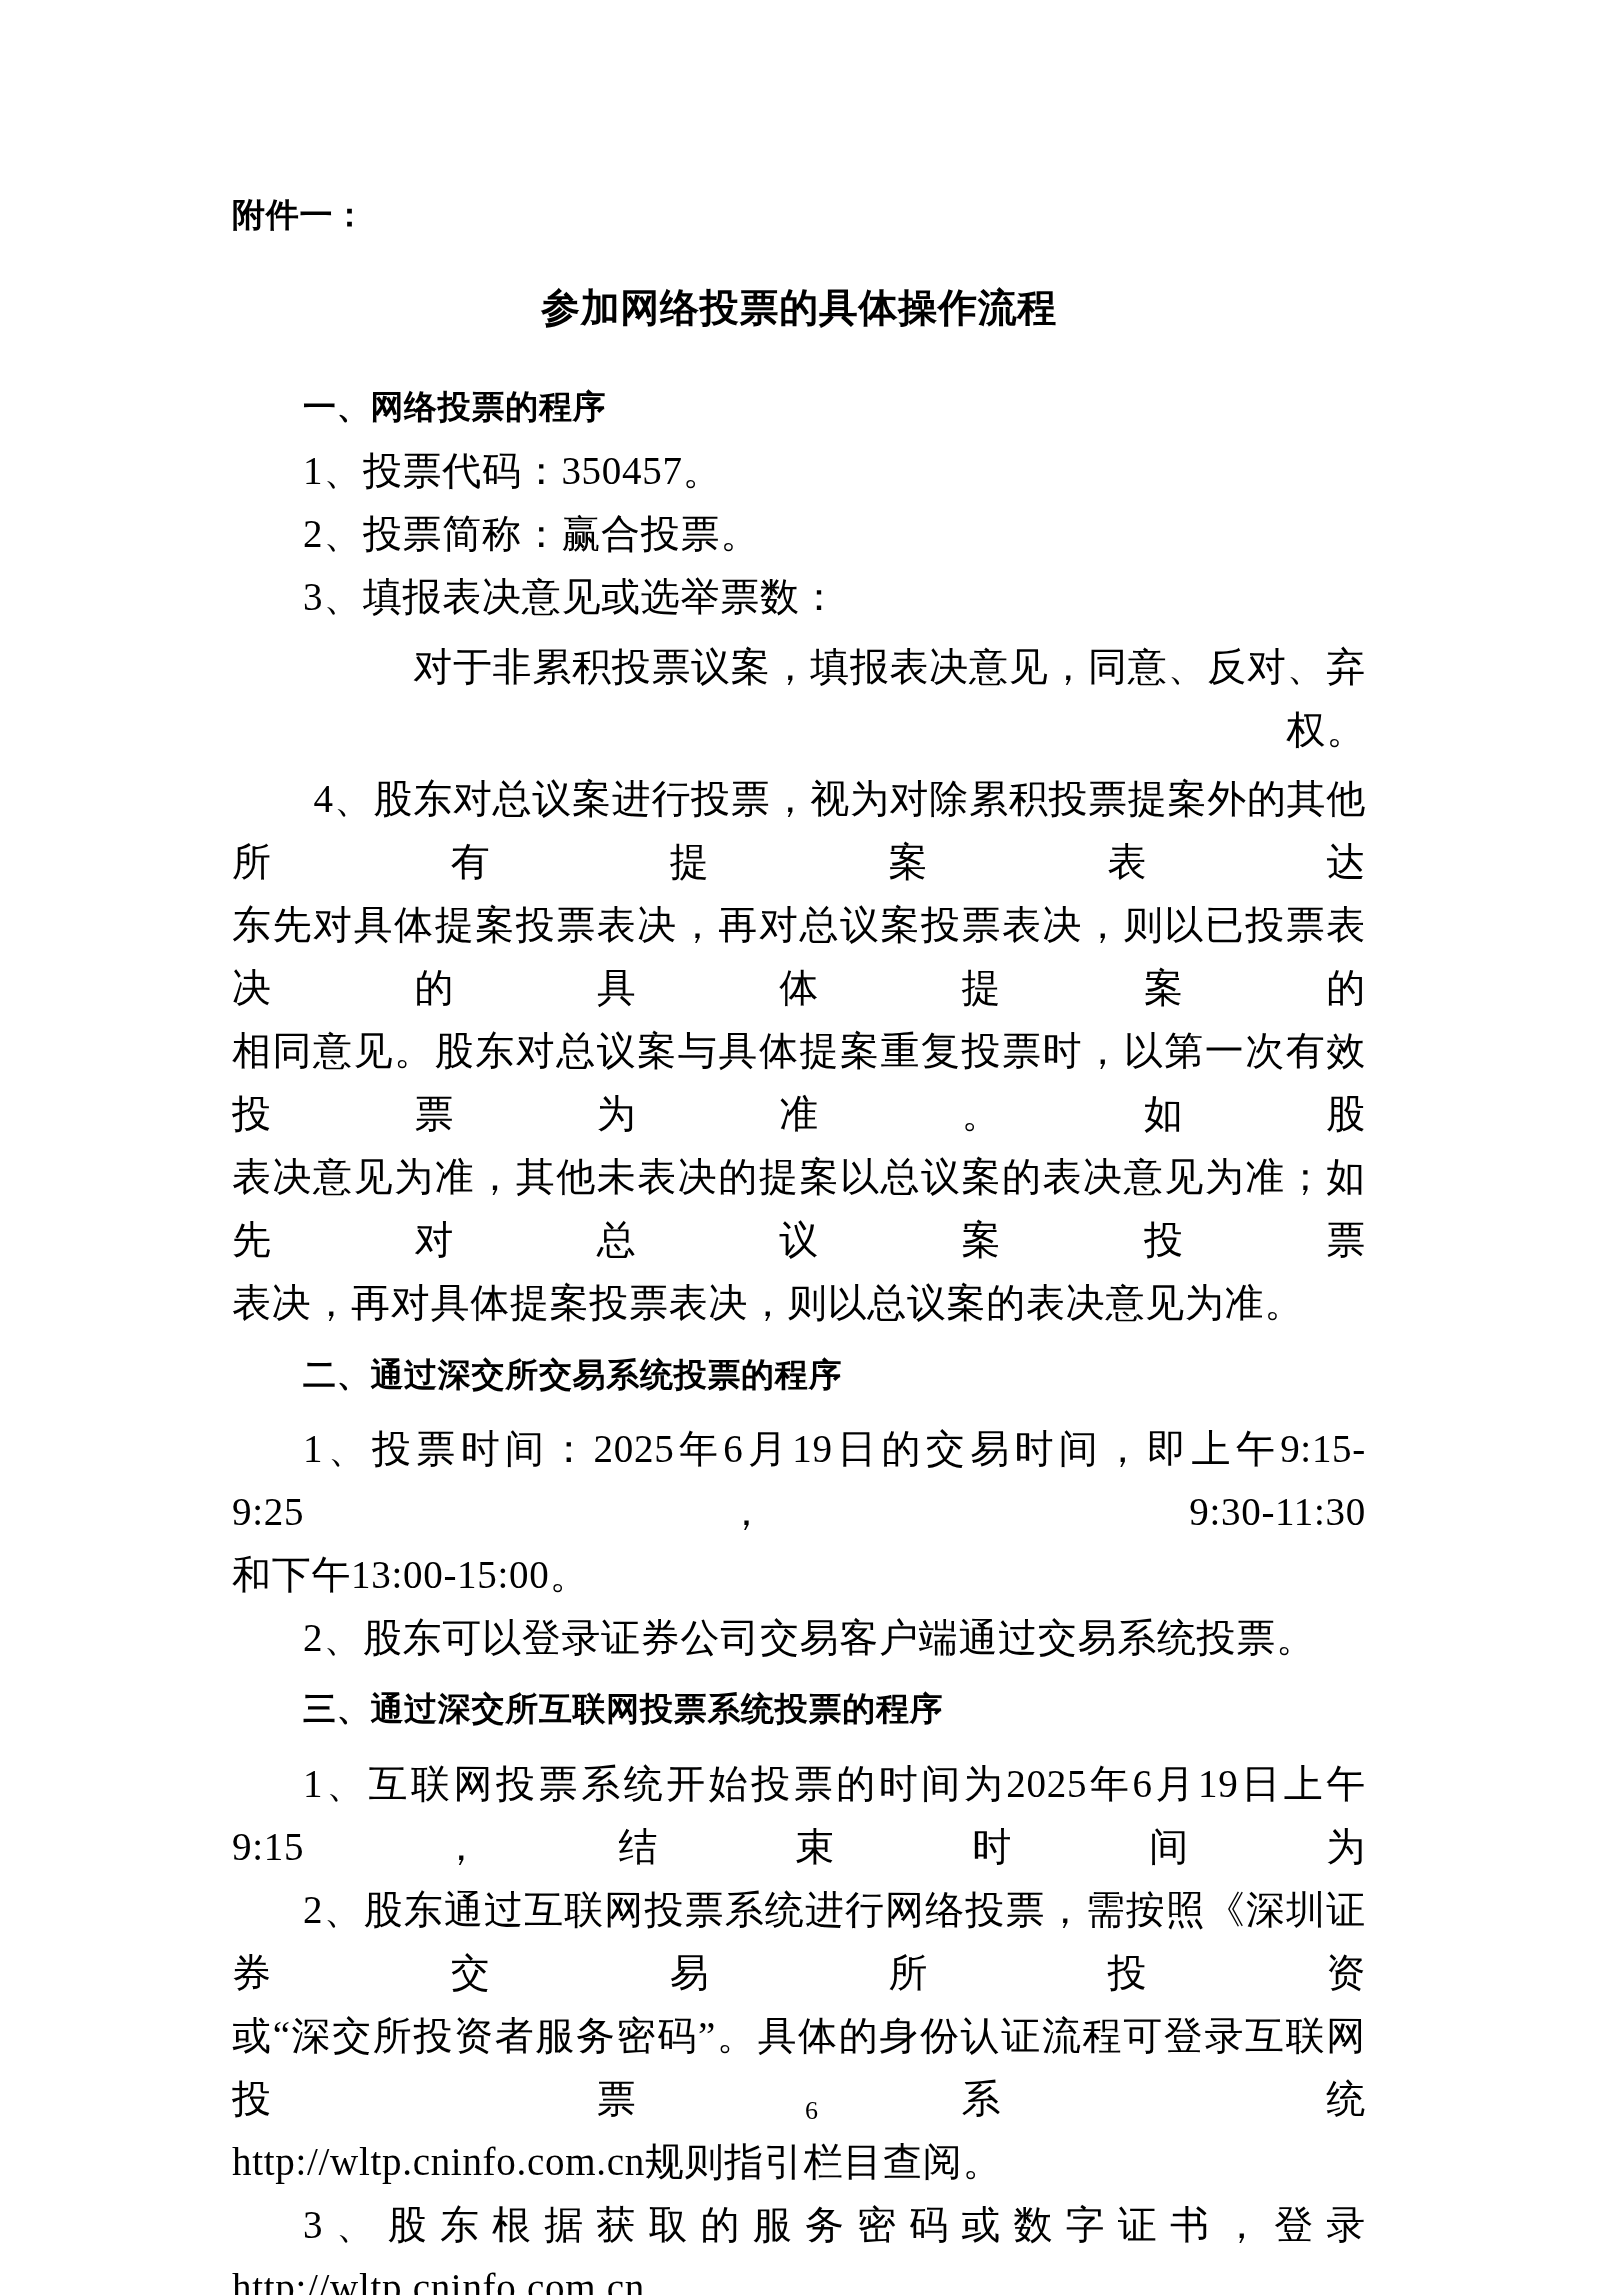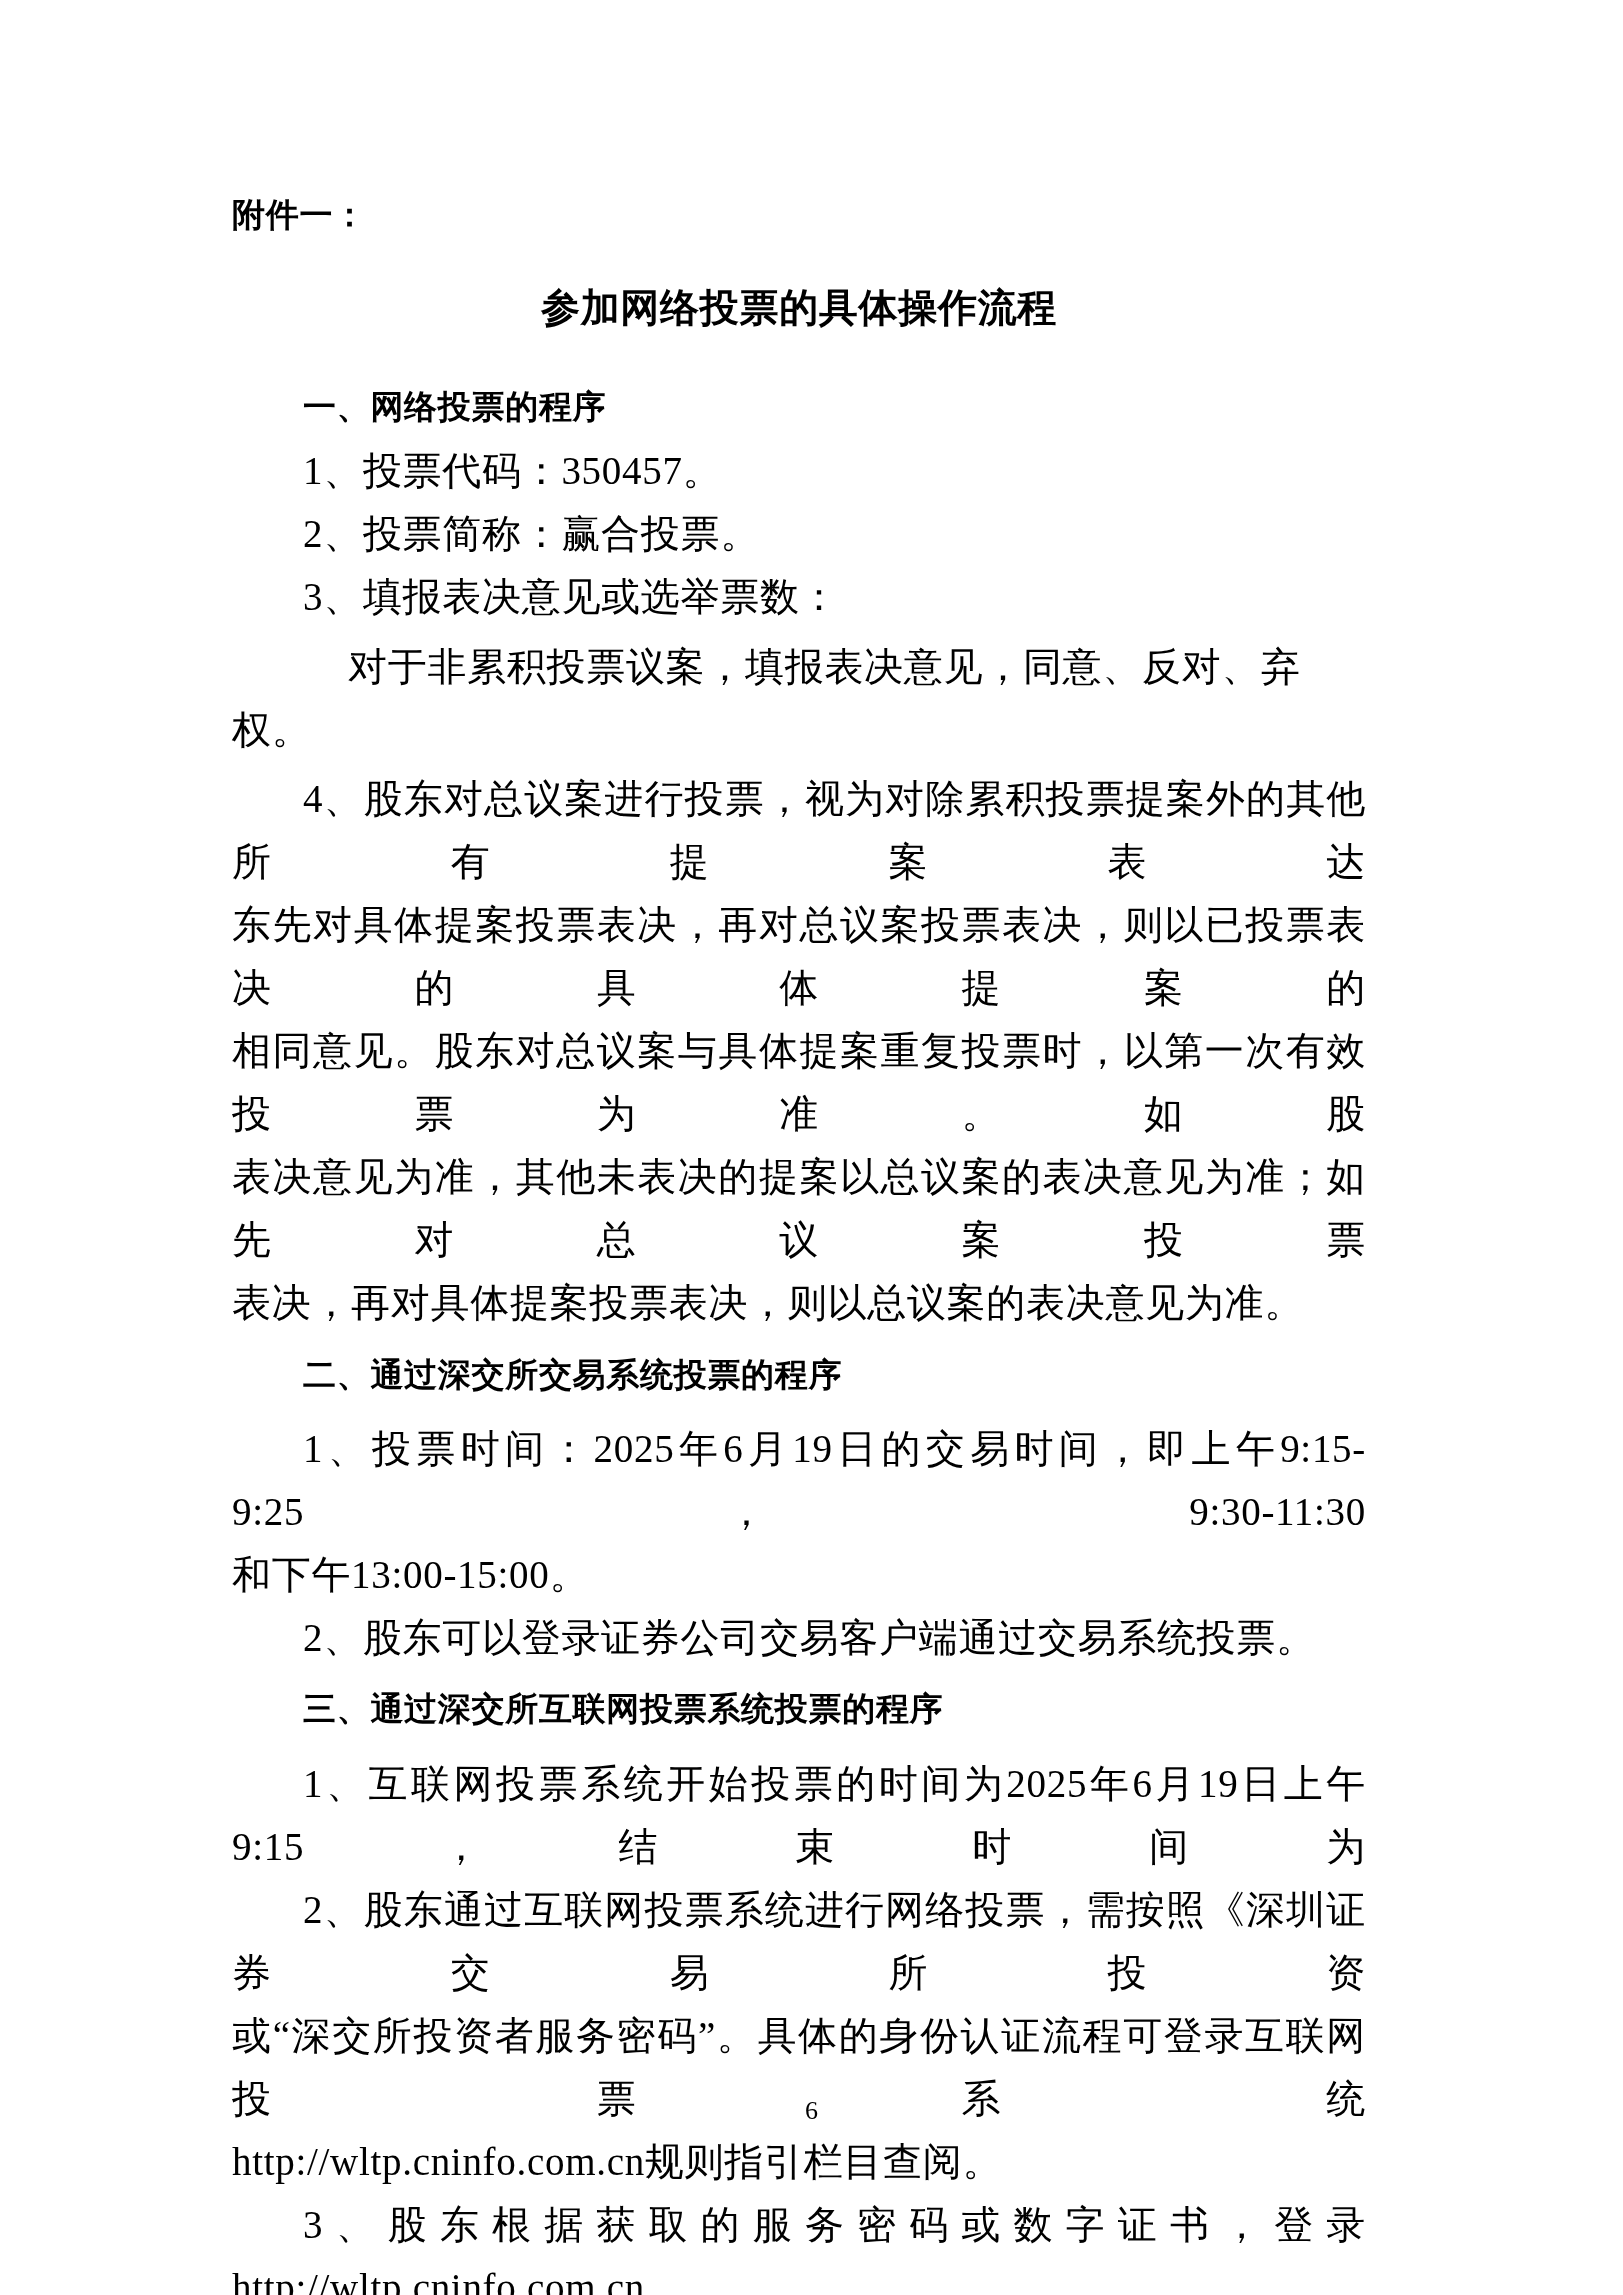--- a/index.html
+++ b/index.html
@@ -32,21 +32,21 @@
   .fill {
     text-align: justify;
     text-align-last: justify;
     text-justify: inter-ideograph;
   }
   
   .i2 { text-indent: 71px; }
   
   .i35 { text-indent: 116px; }
   
-  .mt8 { margin-top: 6.5px; }
+  .mt8 { margin-top: 6.5px; text-align: right; }
   
   .h {
     font-weight: bold;
     font-size: 33px;
     text-indent: 71px;
   }
   .hs {
     margin-top: 9.2px;
     margin-bottom: 10.5px;
   }

